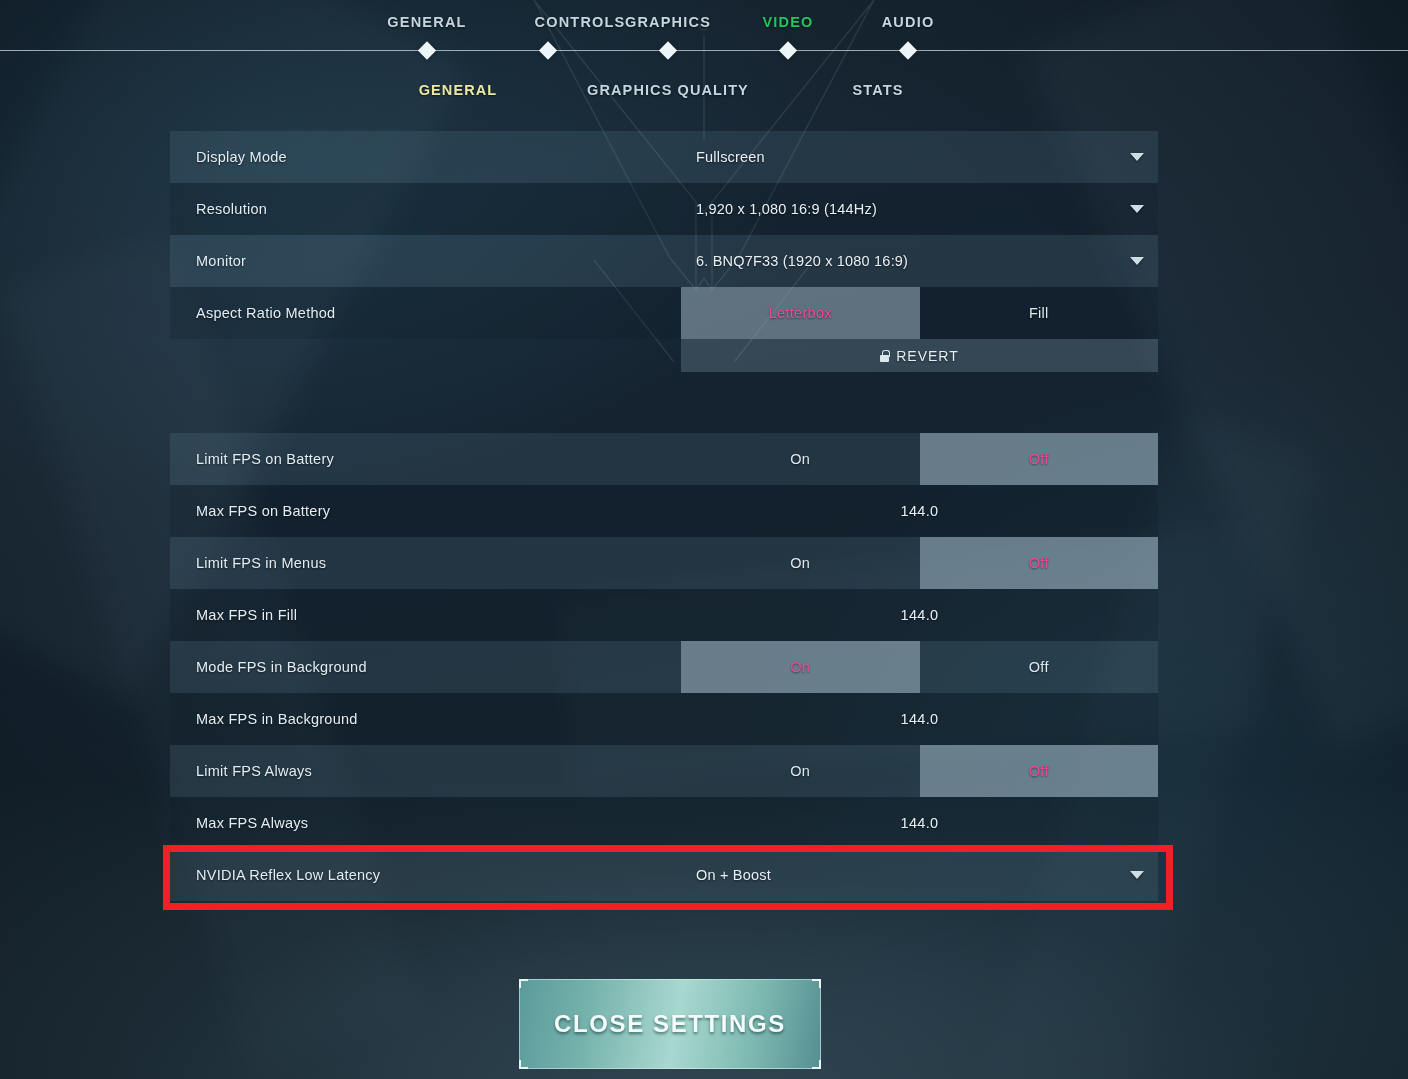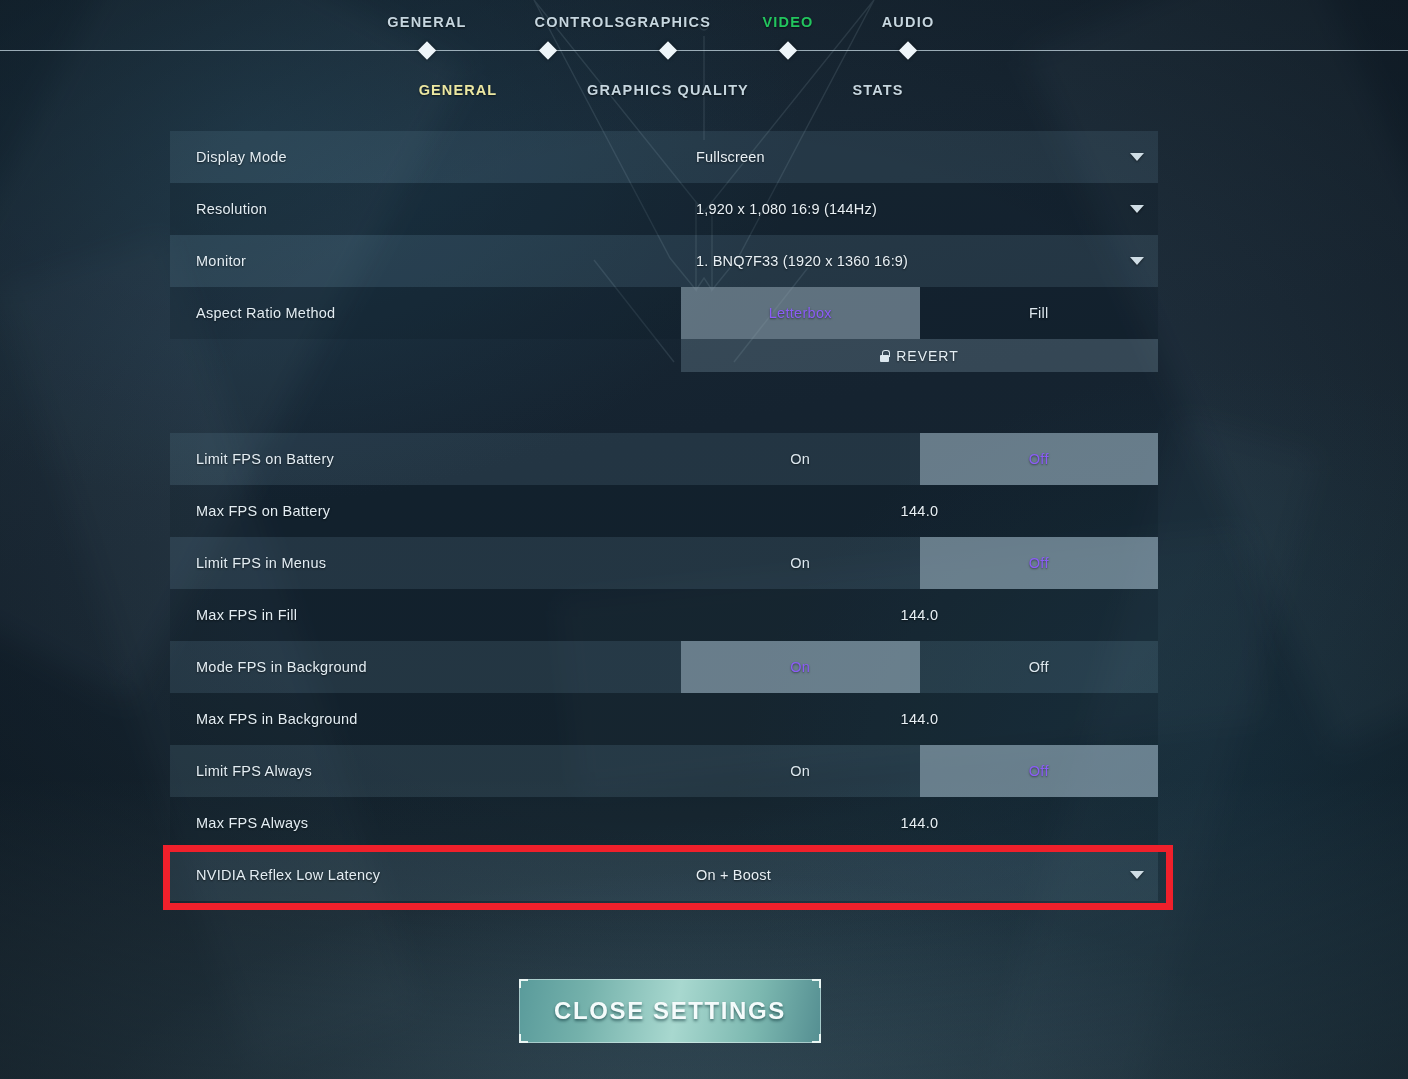--- a/index.html
+++ b/index.html
@@ -109,21 +109,21 @@
 
   
   .seg { position:absolute; left:511px; right:0; top:0; bottom:0; display:flex; }
   .segbtn {
     flex:1 1 50%; display:flex; align-items:center; justify-content:center;
     font-size:14.5px; color:#dde8ef; letter-spacing:.3px; cursor:pointer;
     text-shadow:0 1px 2px rgba(0,0,0,.5);
   }
   .segbtn.sel {
     background:rgba(171,194,208,.50);
-    color:#8b5cf6;
+    color:#ec4899;
   }
 
   
   .numval {
     position:absolute; left:511px; right:0; top:0; bottom:0;
     display:flex; align-items:center; justify-content:center;
     font-size:14.5px; color:#e8f0f5; letter-spacing:.3px;
     text-shadow:0 1px 2px rgba(0,0,0,.55);
   }
 
@@ -152,21 +152,21 @@
     background:#dbe7ee; border-radius:1px;
   }
 
   
   #hl-box {
     position:absolute; left:163px; top:845px; width:1010px; height:65px;
     border:7px solid #f0202b; z-index:5; pointer-events:none;
   }
 
   
-  #close-wrap { position:absolute; left:519px; top:979px; width:302px; height:64px; }
+  #close-wrap { position:absolute; left:519px; top:979px; width:302px; height:90px; }
   #close-btn {
     position:absolute; inset:0;
     background:linear-gradient(100deg,#5a9b9b 0%,#74b1ab 22%,#a8d8cf 52%,#7cb8b0 78%,#558f92 100%);
     border:1px solid rgba(225,240,240,.55);
     display:flex; align-items:center; justify-content:center;
     cursor:pointer;
   }
   #close-btn span {
     font-size:24px; font-weight:bold; letter-spacing:1.6px; color:#f4fbfb;
     text-shadow:0 2px 3px rgba(0,40,45,.55);
@@ -246,21 +246,21 @@
           <span class="dval">1,920 x 1,080 16:9 (144Hz)</span>
           <span class="caret"></span>
         </div>
       </div>
     </div>
 
     <div class="row shade">
       <div class="rlabel">Monitor</div>
       <div class="ctl">
         <div class="dropdown">
-          <span class="dval">1. BNQ7F33 (1920 x  1360 16:9)</span>
+          <span class="dval">6. BNQ7F33 (1920 x  1080 16:9)</span>
           <span class="caret"></span>
         </div>
       </div>
     </div>
 
     <div class="row plain">
       <div class="rlabel">Aspect Ratio Method</div>
       <div class="seg">
         <div class="segbtn sel">Letterbox</div>
         <div class="segbtn">Fill</div>

